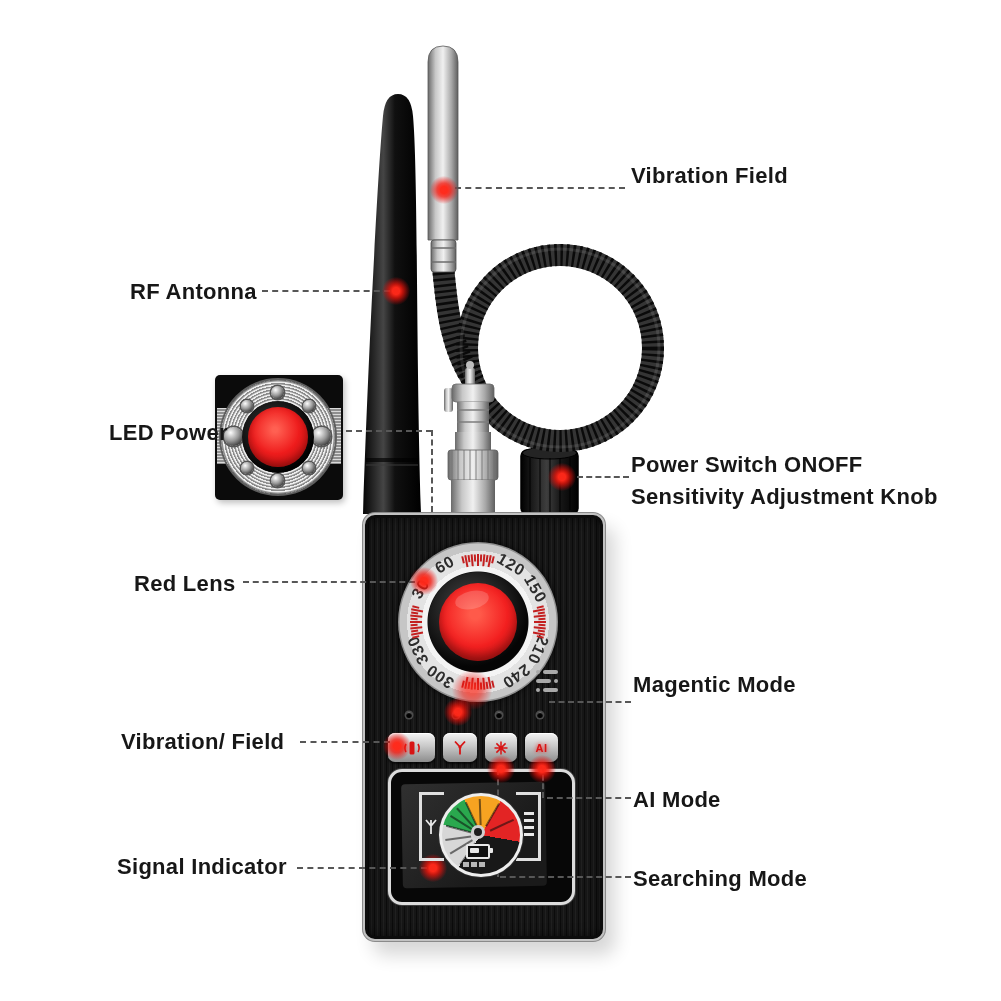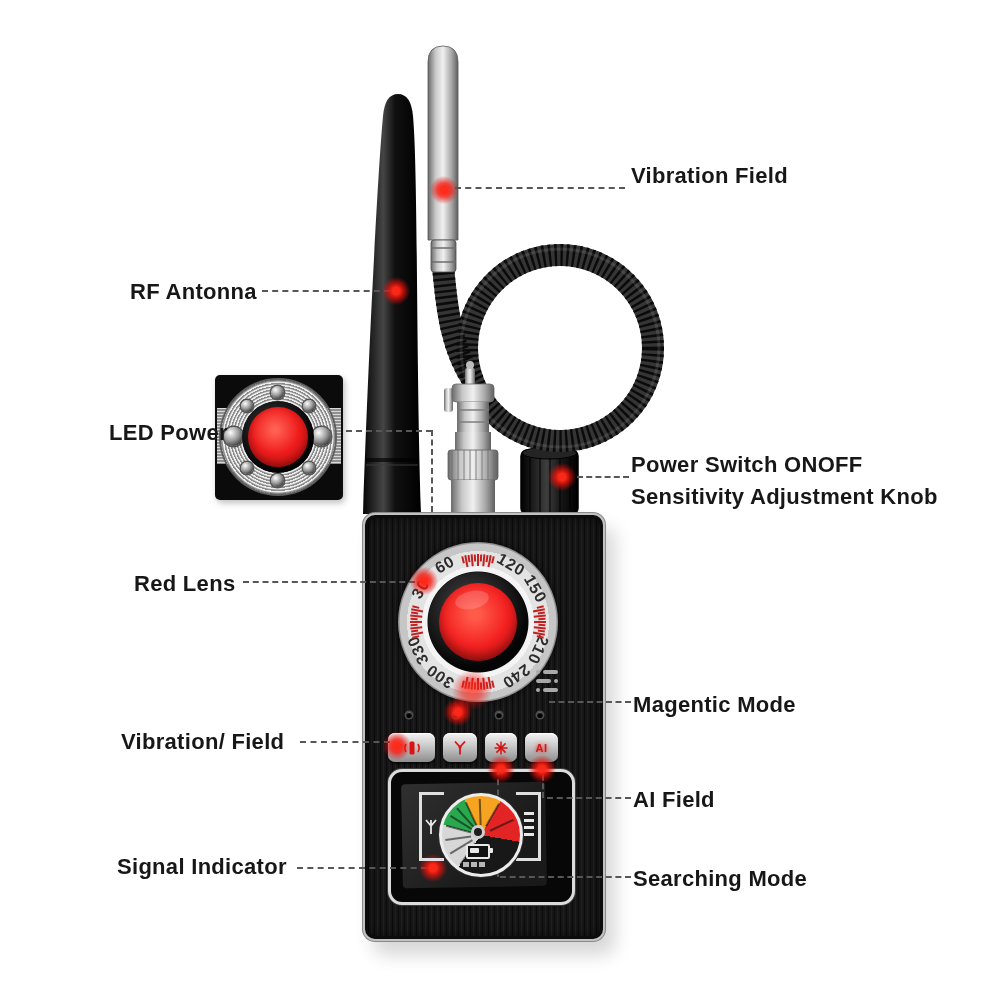--- a/index.html
+++ b/index.html
@@ -352,20 +352,20 @@
   <div class="lbl" style="left:117px;top:851px">
     <span>Signal Indicator</span></div>
 
   <div class="lbl" style="left:631px;top:160px">
     <span style="display:block">Vibration Field</span>
   </div>
   <div class="lbl" style="left:631px;top:449px">
     <span style="display:block">Power Switch ONOFF</span>
     <span style="display:block">Sensitivity Adjustment Knob</span>
   </div>
-  <div class="lbl" style="left:633px;top:689px">
+  <div class="lbl" style="left:633px;top:669px">
     <span>Magentic Mode</span></div>
   <div class="lbl" style="left:633px;top:784px">
-    <span>AI Field</span></div>
+    <span>AI Mode</span></div>
   <div class="lbl" style="left:633px;top:863px">
     <span>Searching Mode</span></div>
 
 </div>
 
 </body></html>

